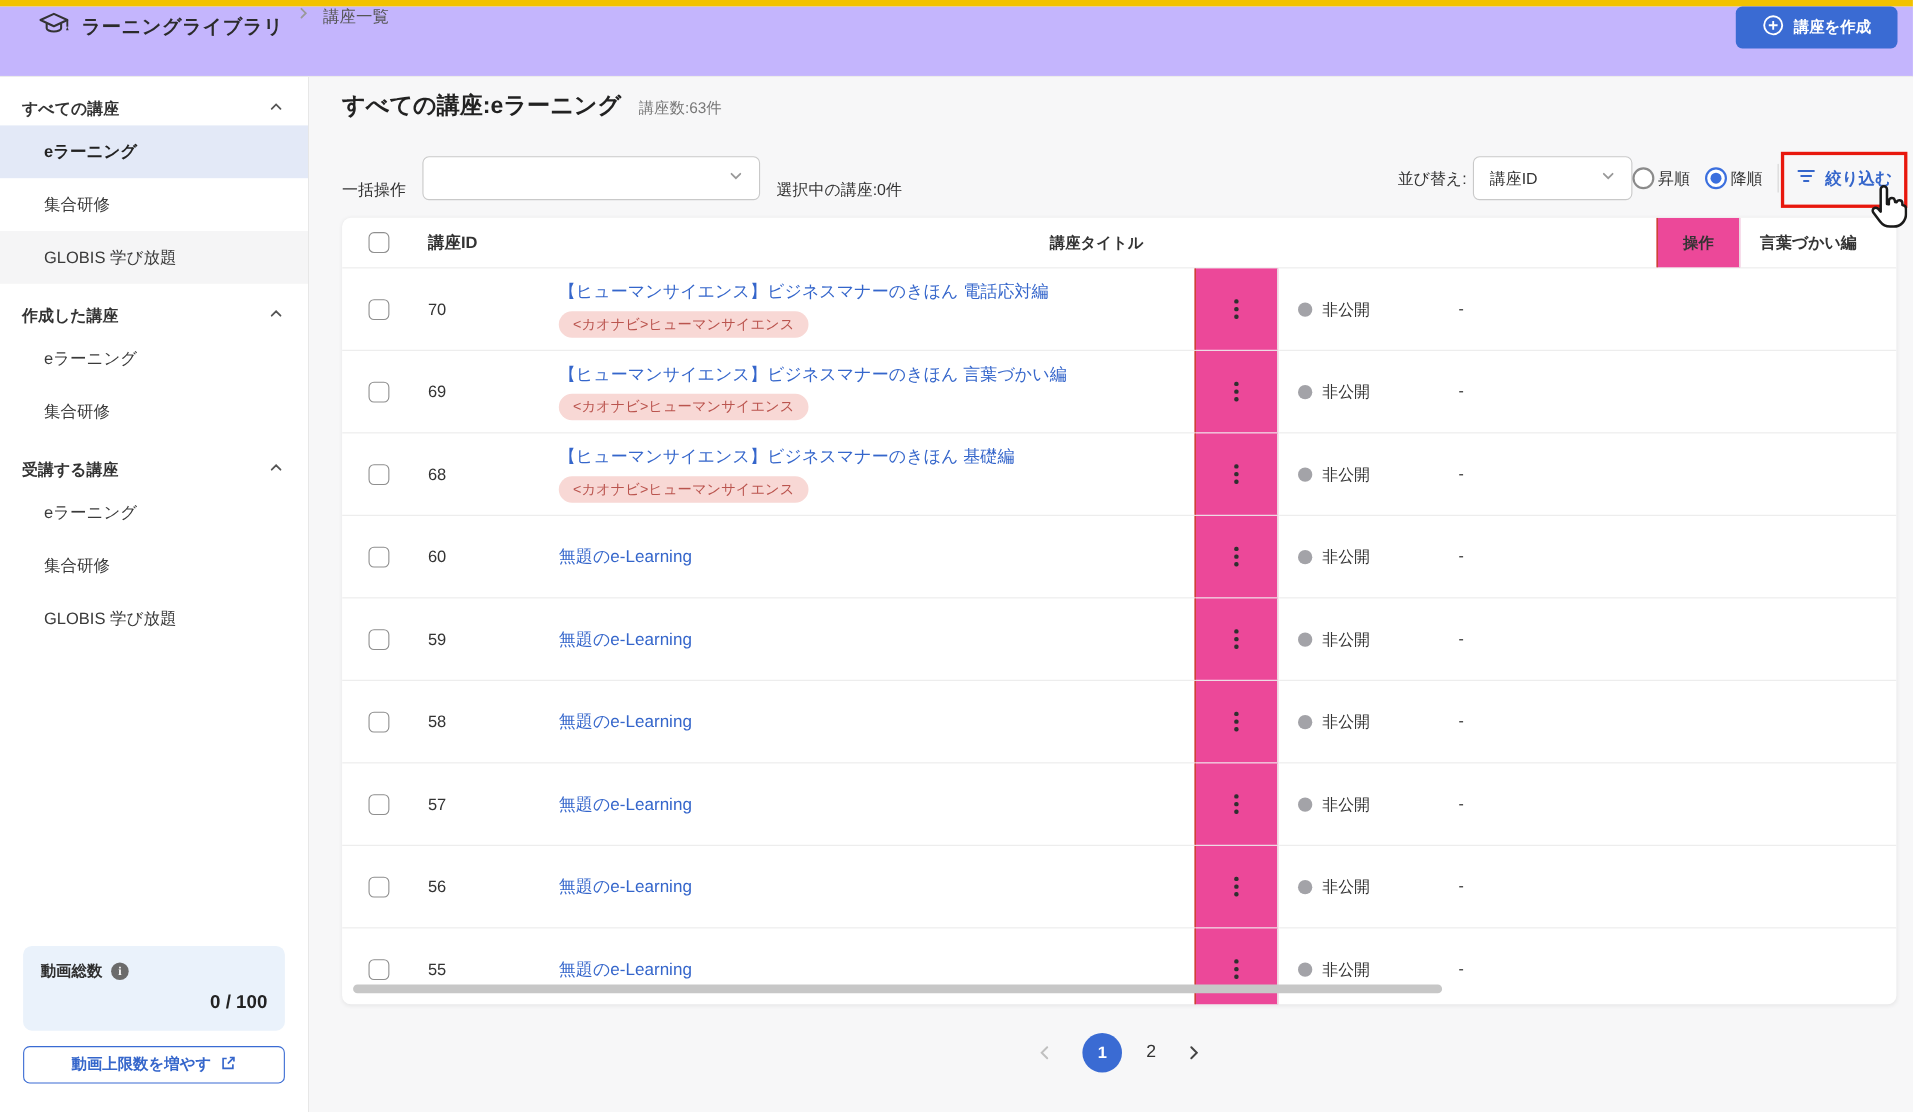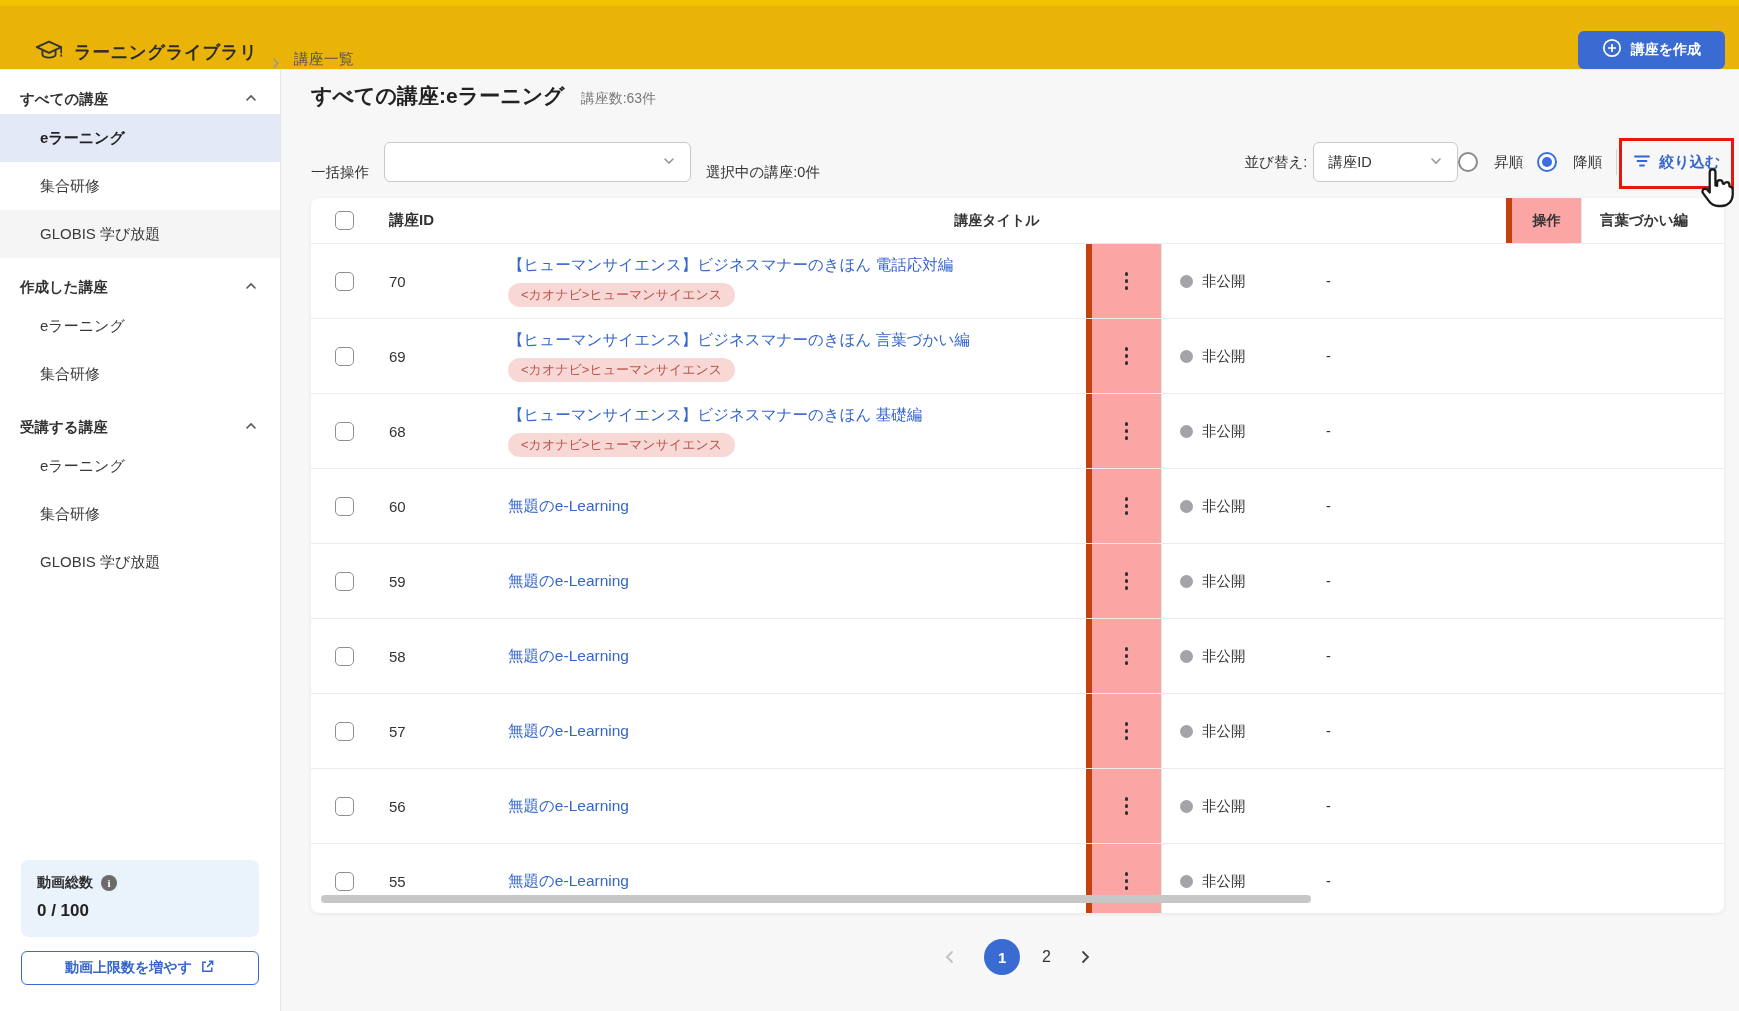--- a/index.html
+++ b/index.html
@@ -3,21 +3,21 @@
 <meta charset="utf-8">
 <style>
   * { margin:0; padding:0; box-sizing:border-box; }
   html,body { width:1739px; height:1011px; overflow:hidden; background:#fff;
     font-family:"Liberation Sans","DejaVu Sans",sans-serif; color:#333; }
 
   
   .topbar { height:6px; background:#F2C200; }
 
   
-  .app-header { height:64px; background:#eab308; display:flex; align-items:flex-end;
+  .app-header { height:64px; background:#c4b5fd; display:flex; align-items:flex-start;
     padding:0 14px 0 34px; border-bottom:1px solid #ececec; }
   .logo-wrap { display:flex; align-items:center; gap:10px; }
   .brand { font-size:17.5px; font-weight:700; color:#2b2b2b; letter-spacing:.5px; }
   .crumb-sep { margin:0 12px; display:flex; align-items:center; }
   .crumb { font-size:15px; color:#555; }
   .header-spacer { flex:1; }
   .create-btn { background:#3A6BD3; color:#fff; height:38px; padding:0 24px;
     border:none; border-radius:6px; font-size:14px; font-weight:600;
     display:flex; align-items:center; gap:9px; cursor:pointer;
     font-family:Liberation Serif, serif; }
@@ -31,21 +31,21 @@
     justify-content:space-between; padding:0 22px 0 20px; font-size:14.5px;
     font-weight:700; color:#333; cursor:pointer; }
   .side-item { height:48px; display:flex; align-items:center; padding-left:40px;
     font-size:15px; color:#3a3a3a; cursor:pointer; }
   .side-item.selected { background:#E3E9F7; color:#222; font-weight:600; }
   .side-item.shaded { background:#F5F5F6; }
   .side-group { margin-bottom:0; }
   .side-group + .side-group .side-section-header { margin-top:14px; }
   .side-spacer { flex:1; }
   .video-box { margin:0 21px; background:#EAF2FB; border-radius:8px;
-    padding:14px 16px 16px; }
+    padding:14px 16px 16px;text-align:right; }
   .video-label-row { display:flex; align-items:center; gap:8px;
     font-size:14px; font-weight:700; color:#2e2e2e; }
   .info-icon { width:16px; height:16px; border-radius:50%; background:#6b6b6b;
     color:#fff; font-size:11px; font-weight:700; display:flex; align-items:center;
     justify-content:center; font-family:"Liberation Serif",serif; cursor:pointer; }
   .video-value { margin-top:9px; font-size:17px; font-weight:700; color:#222; }
   .increase-btn { margin:14px 21px 26px; height:34px; background:#fff;
     border:1px solid #3A6BD3; border-radius:6px; color:#3566CB; font-size:14px;
     font-weight:600; display:flex; align-items:center; justify-content:center;
     gap:8px; cursor:pointer; font-family:inherit; }
@@ -59,21 +59,21 @@
   .toolbar { display:flex; align-items:center; height:40px; margin-bottom:16px; }
   .tb-left { display:flex; align-items:flex-end; gap:15px; }
   .tb-label { font-size:14.5px; color:#333; }
   .select { height:40px; border:1px solid #c9c9c9; border-radius:6px; background:#fff;
     display:flex; align-items:center; justify-content:space-between; padding:0 14px;
     font-size:14.5px; color:#333; cursor:pointer; }
   .select-bulk { width:307px; }
   .select-sort { width:145px; }
   .tb-right { margin-left:auto; display:flex; align-items:center; }
   .sort-label { font-size:14.5px; margin-right:6px; }
-  .radio { display:flex; align-items:center; gap:16px; font-size:14.5px; cursor:pointer; }
+  .radio { display:flex; align-items:center; gap:3px; font-size:14.5px; cursor:pointer; }
   .radio + .radio { margin-left:14px; }
   .radio:first-of-type { margin-left:16px; }
   .radio-circle { width:20px; height:20px; border-radius:50%; border:2px solid #8b8b8b;
     background:#fff; position:relative; flex:0 0 20px; }
   .radio-circle.checked { border-color:#3B6FDE; }
   .radio-circle.checked::after { content:""; position:absolute; left:3px; top:3px;
     width:10px; height:10px; border-radius:50%; background:#3B6FDE; }
   .vdivider { width:1px; height:26px; background:#d5d5d5; margin:0 12px 0 14px; }
   .filter-wrap { position:relative; display:flex; align-items:center; }
   .filter-btn { display:flex; align-items:center; gap:8px; color:#3566CB;
@@ -87,21 +87,21 @@
   .table-card { background:#fff; border-radius:8px; box-shadow:0 1px 4px rgba(0,0,0,.07);
     height:715px; position:relative; overflow:hidden; }
   .trow, .thead { display:flex; align-items:stretch; }
   .thead { height:45px; font-size:14px; font-weight:700; color:#333; }
   .trow { height:75px; border-top:1px solid #ebebeb; }
   .cell { display:flex; align-items:center; }
   .c-check { flex:0 0 62px; padding-left:24px; }
   .c-id { flex:0 0 117px; padding-left:16px; font-size:15px; }
   .c-title { flex:1 1 auto; padding-left:18px; padding-right:20px;
     flex-direction:column; align-items:flex-start; justify-content:center; gap:7px; }
-  .c-ops { flex:0 0 76px; background:#fca5a5; border-left:6px solid #c2410c;
+  .c-ops { flex:0 0 76px; background:#ec4899; border-left:1px solid #c2410c;
     border-right:1px solid #E9E9E9; justify-content:center; }
   .c-status { flex:0 0 142px; padding-left:18px; gap:9px; font-size:14.5px; }
   .c-period { flex:0 0 420px; padding-left:22px; font-size:14.5px; }
   .checkbox { width:19px; height:19px; border:1.5px solid #8f8f8f; border-radius:5px;
     background:#fff; cursor:pointer; }
   .row-title { color:#3566CB; font-size:15.5px; text-decoration:none; cursor:pointer; }
   .row-tag { background:#F8D8D5; color:#BA544E; font-size:13px; padding:3px 13px;
     border-radius:12px; }
   .kebab { display:flex; flex-direction:column; gap:3.5px; padding:6px; cursor:pointer; }
   .kebab i { width:3.5px; height:3.5px; border-radius:50%; background:#2f2f2f; display:block; }

